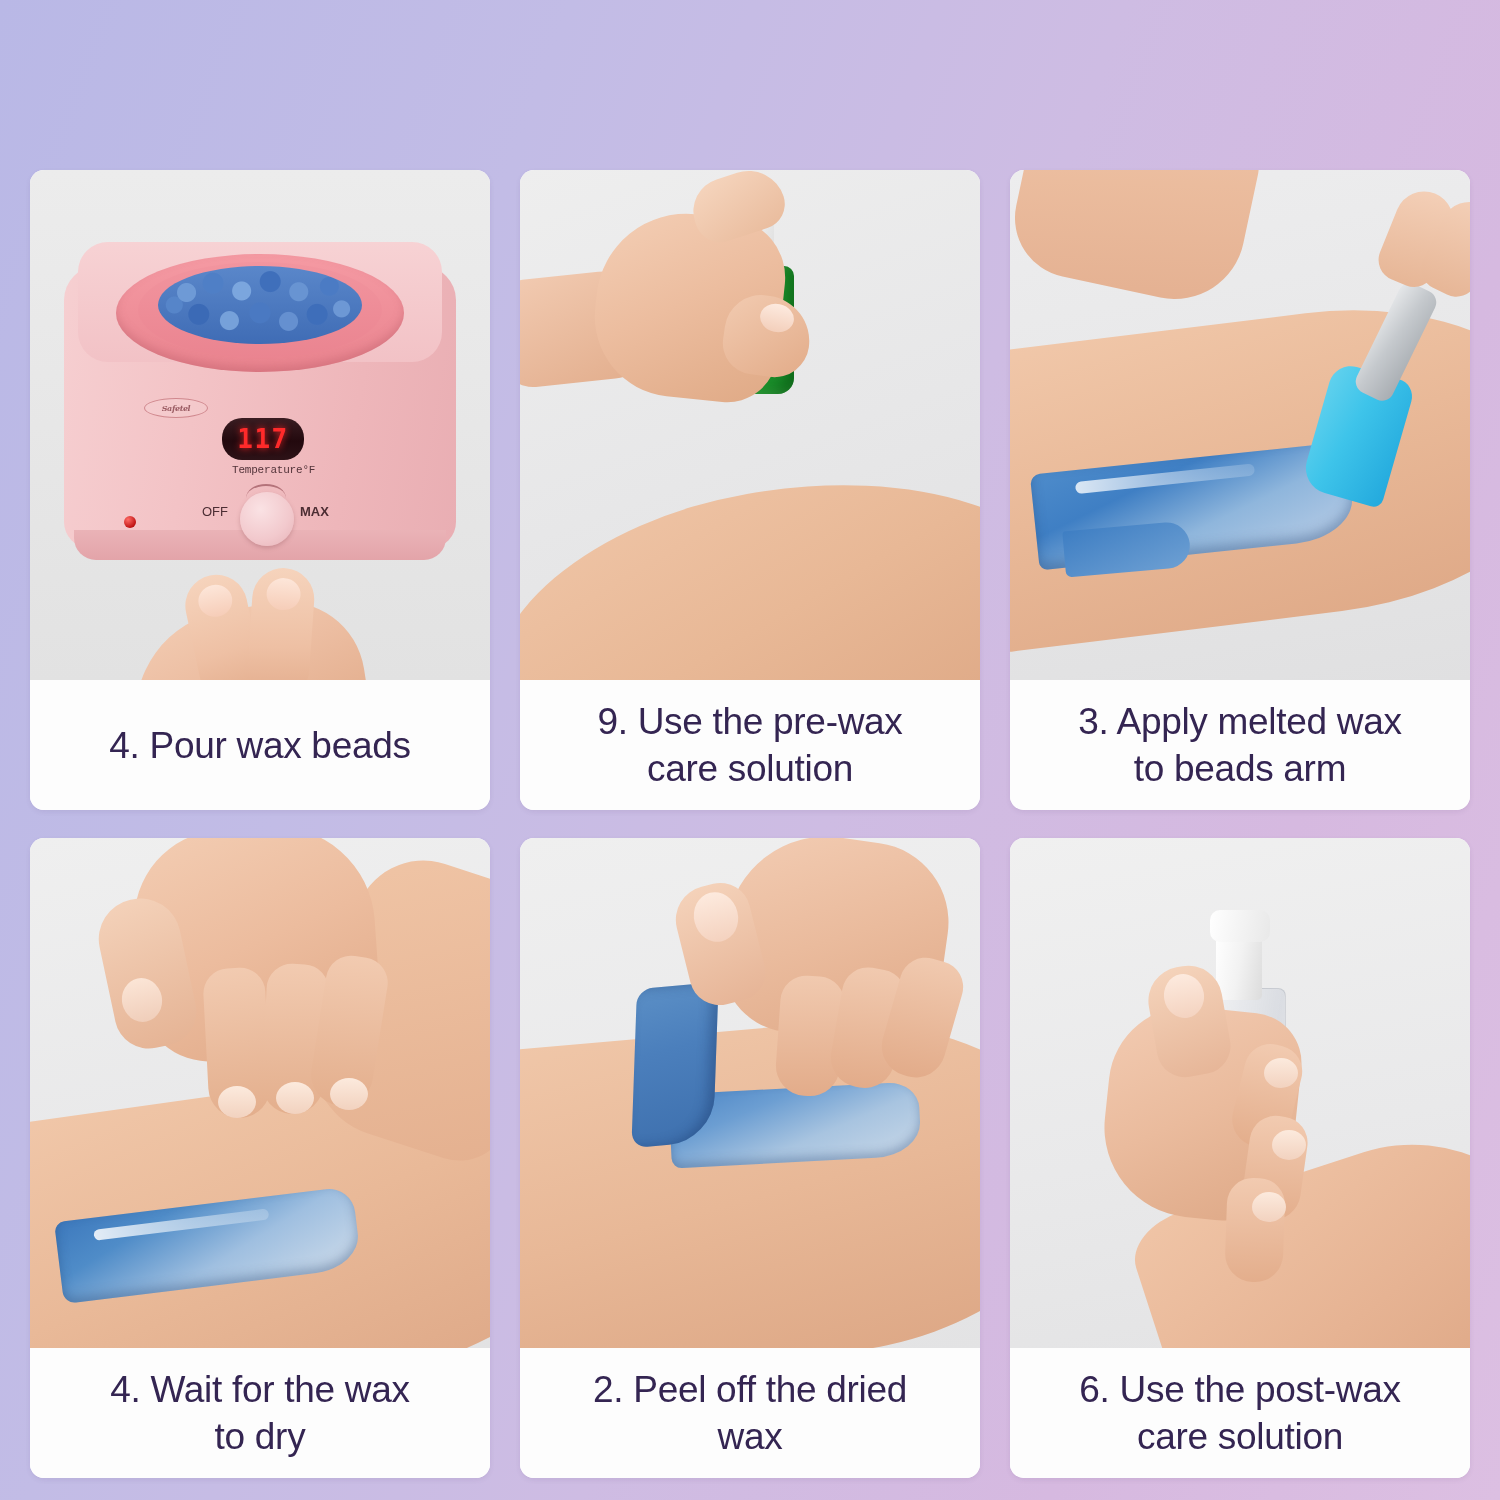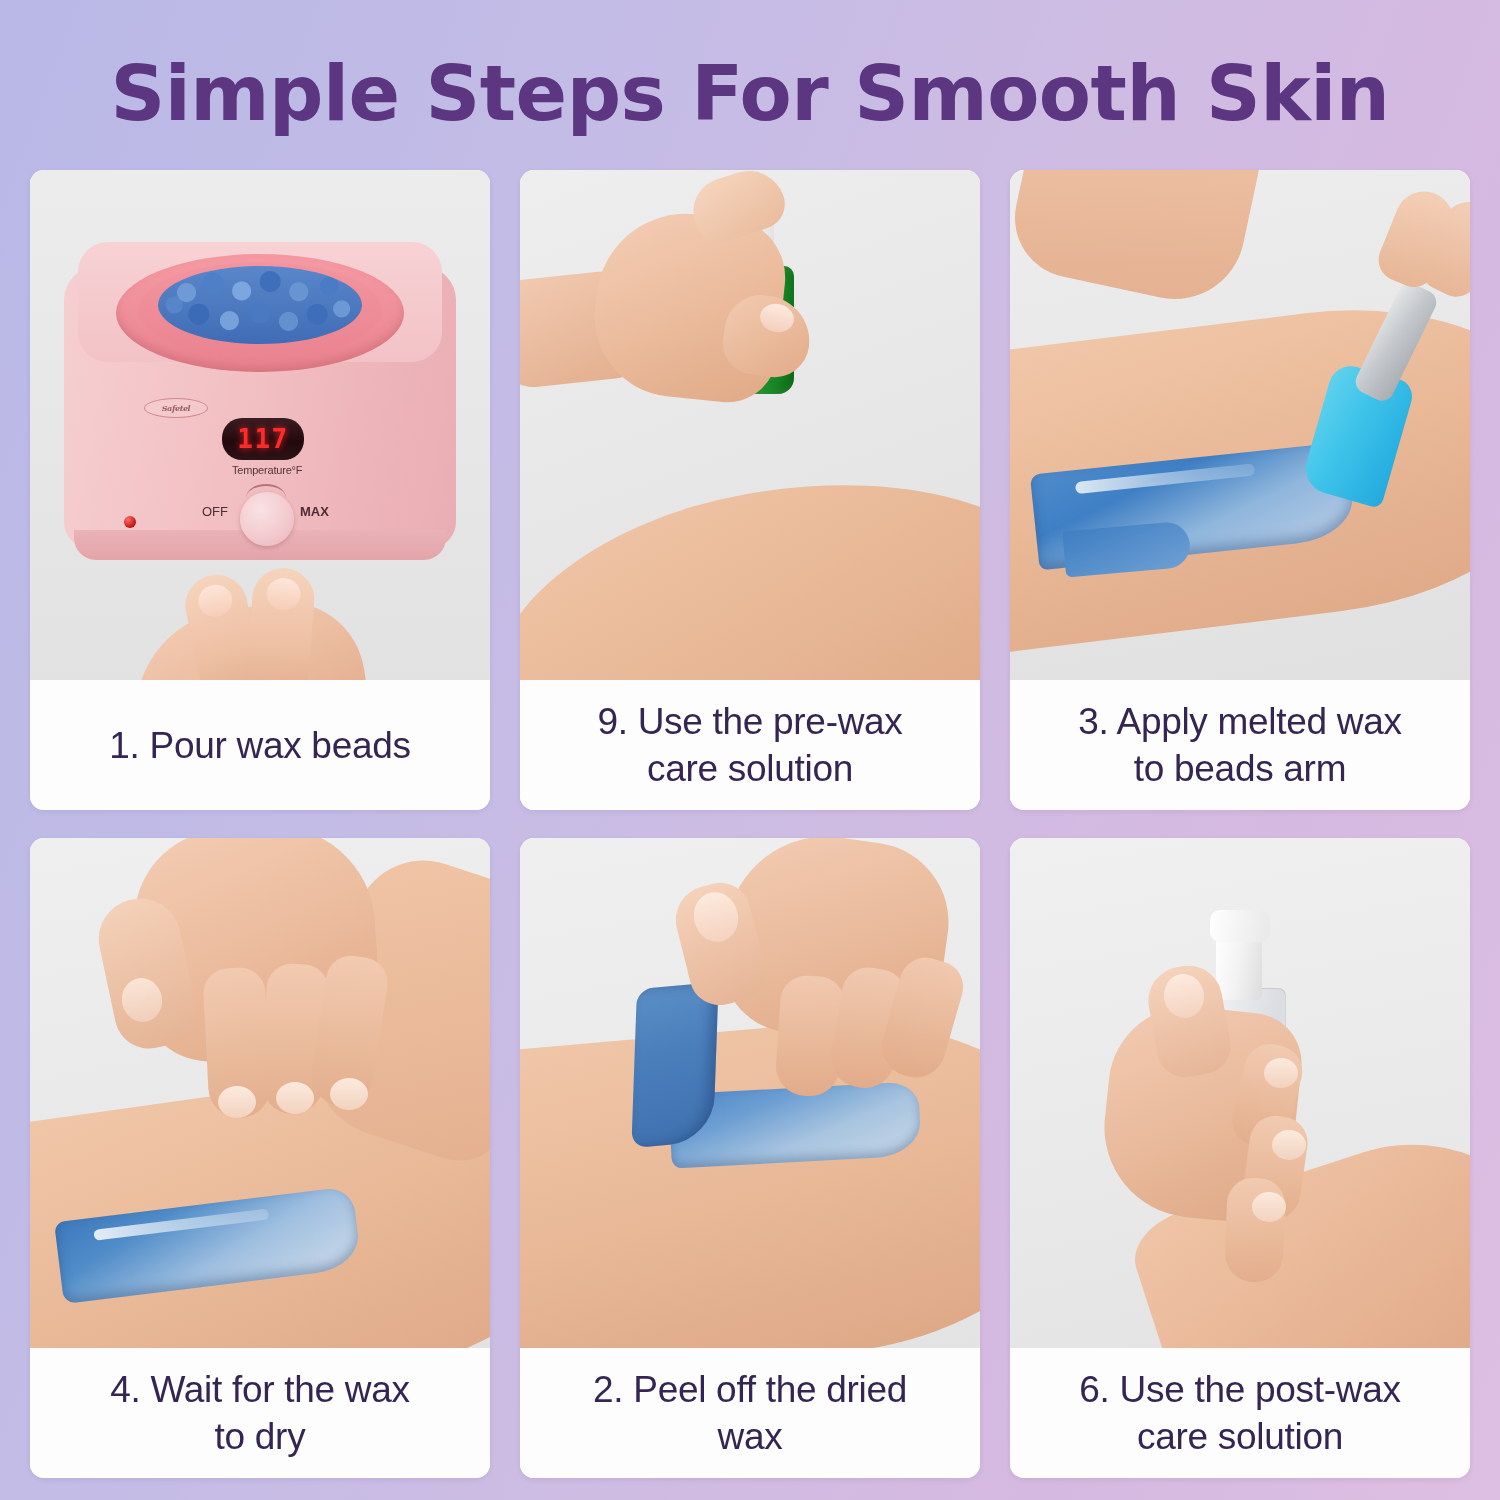--- a/index.html
+++ b/index.html
@@ -175,21 +175,21 @@
   .led span {
     font-family: "DejaVu Sans Mono", monospace;
     font-size: 26px;
     letter-spacing: 1.5px;
     color: #ff2a2a;
     text-shadow: 0 0 7px rgba(255,40,40,0.9);
   }
   .temp-label {
     position: absolute; left: 150px; top: 64px;
     font-size: 11px; color: #53343a; letter-spacing: -0.2px;
-    font-family: Liberation Sans, sans-serif;
+    font-family: Liberation Mono, monospace;
   }
   .knob-arc {
     position: absolute; left: 164px; top: 84px;
     width: 40px; height: 14px;
     border-top: 2px solid #b4737a;
     border-radius: 50% 50% 0 0 / 100% 100% 0 0;
   }
   .knob {
     position: absolute; left: 158px; top: 92px;
     width: 54px; height: 54px;
@@ -638,21 +638,20 @@
   }
   .hand6 .n1 { left: 158px; top: 110px; }
   .hand6 .n2 { left: 166px; top: 182px; }
   .hand6 .n3 { left: 146px; top: 244px; }
 </style>
 </head>
 <body>
 
 <div class="page">
 
-  <div class="title">Simple Steps For Smooth Skin</div>
 
   <div class="grid">
 
     <div class="card">
       <div class="photo p1">
         <div class="warmer-body"></div>
         <div class="warmer-lip"></div>
         <div class="pot-ring"></div>
         <div class="pot-inner"></div>
         <div class="beads"></div>
@@ -675,21 +674,21 @@
           <div class="fing f1">
               <div class="nail"></div>
             </div>
           <div class="fing f2">
               <div class="nail"></div>
             </div>
         </div>
       </div>
       <div class="caption">
         <span>
-          <span>1. Pour wax beads</span><br>
+          <span>4. Pour wax beads</span><br>
         </span>
       </div>
     </div>
 
     <div class="card">
       <div class="photo p2">
         <div class="arm2"></div>
         <div class="bottle2"></div>
         <div class="pump2"></div>
         <div class="pump2cap"></div>

